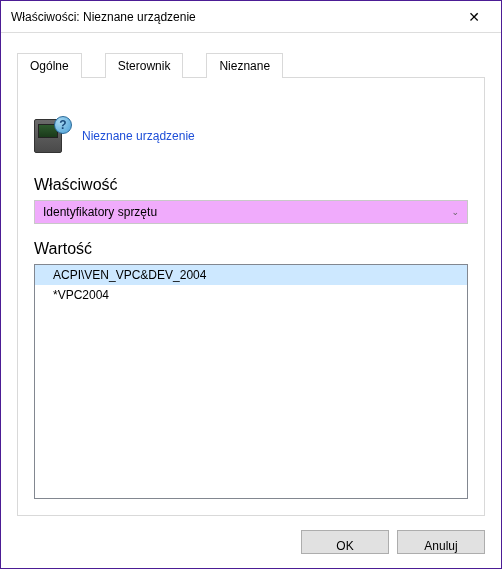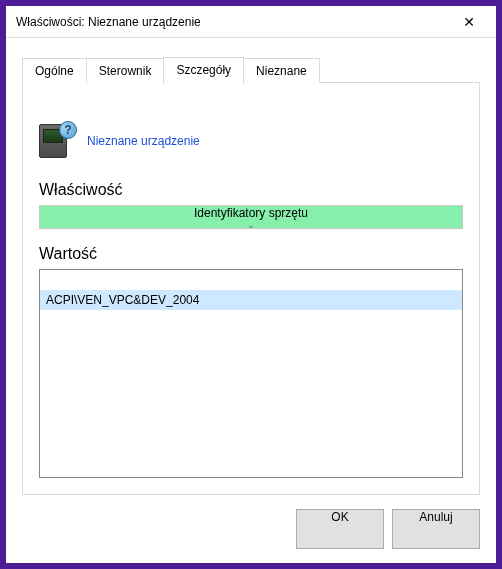--- a/index.html
+++ b/index.html
@@ -8,21 +8,21 @@
       font-size: 12px;
       background: #fff;
       width: 502px;
       height: 569px;
       overflow: hidden;
     }
     .window {
       width: 502px;
       height: 569px;
       background: #fff;
-      border: 6px solid #4c1d95;
+      border: 1px solid #4c1d95;
       display: flex;
       flex-direction: column;
     }
     .titlebar {
       height: 32px;
       display: flex;
       align-items: center;
       padding: 0 4px 0 10px;
       border-bottom: 1px solid #ddd;
     }
@@ -53,20 +53,21 @@
       display: flex;
       flex-direction: column;
       position: relative;
     }
     .tab-strip {
       display: flex;
       position: absolute;
       top: -26px;
       left: -1px;
       height: 27px;
+      gap: 24px;
     }
     .tab {
       padding: 5px 12px 5px 12px;
       border: 1px solid #d9d9d9;
       border-bottom: none;
       background: #fff;
       margin-right: -1px;
       cursor: pointer;
       font-size: 12px;
       color: #000;
@@ -135,64 +136,62 @@
     }
     .field-label {
       font-size: 16px;
       margin-bottom: 6px;
       color: #000;
     }
     .combo {
       width: 100%;
       height: 24px;
       border: 1px solid #c8c8c8;
-      background: #86efac;
+      background: #f0abfc;
       padding: 0 8px;
       display: flex;
       align-items: center;
       justify-content: space-between;
       cursor: pointer;
       margin-bottom: 16px;
       font-size: 12px;
-      flex-direction: column;
     }
     .combo .chev {
       color: #666;
       font-size: 9px;
     }
     .listbox {
       flex: 1;
       border: 1px solid #828790;
       background: #fff;
       overflow: auto;
       font-size: 12px;
     }
     .list-item {
-      padding: 3px 6px;
+      padding: 3px 18px;
       cursor: default;
-      margin-top: 20px;
     }
     .list-item.selected {
       background: #cde8ff;
     }
     .button-row {
       display: flex;
       justify-content: flex-end;
       gap: 8px;
       margin-top: 14px;
     }
     .btn {
       width: 88px;
-      height: 40px;
+      height: 24px;
       border: 1px solid #adadad;
       background: #e1e1e1;
       font-size: 12px;
       cursor: pointer;
       display: flex;
-      align-items: flex-start;
+      align-items: flex-end;
       justify-content: center;
     }
     .tabs-wrap {
       margin-top: 26px;
       flex: 1;
       display: flex;
       flex-direction: column;
     }
   </style>
 </head>
@@ -205,21 +204,20 @@
       <span>✕</span>
     </div>
   </div>
 
   <div class="content">
     <div class="tabs-wrap">
       <div class="tabs-outer">
         <div class="tab-strip">
           <div class="tab"><span>Ogólne</span></div>
           <div class="tab"><span>Sterownik</span></div>
-          <div class="tab active"><span>Szczegóły</span></div>
           <div class="tab"><span>Nieznane</span></div>
         </div>
 
         <div class="tab-body">
           <div class="device-header">
             <div class="device-icon">
               <div class="box"></div>
               <div class="screen"></div>
               <div class="q">?</div>
             </div>
@@ -228,20 +226,21 @@
 
           <div class="field-label">Właściwość</div>
           <div class="combo">
             <span>Identyfikatory sprzętu</span>
             <span class="chev">⌄</span>
           </div>
 
           <div class="field-label">Wartość</div>
           <div class="listbox">
             <div class="list-item selected"><span>ACPI\VEN_VPC&amp;DEV_2004</span></div>
+            <div class="list-item"><span>*VPC2004</span></div>
           </div>
         </div>
       </div>
     </div>
 
     <div class="button-row">
       <div class="btn">
           <span>OK</span>
         </div>
       <div class="btn">

